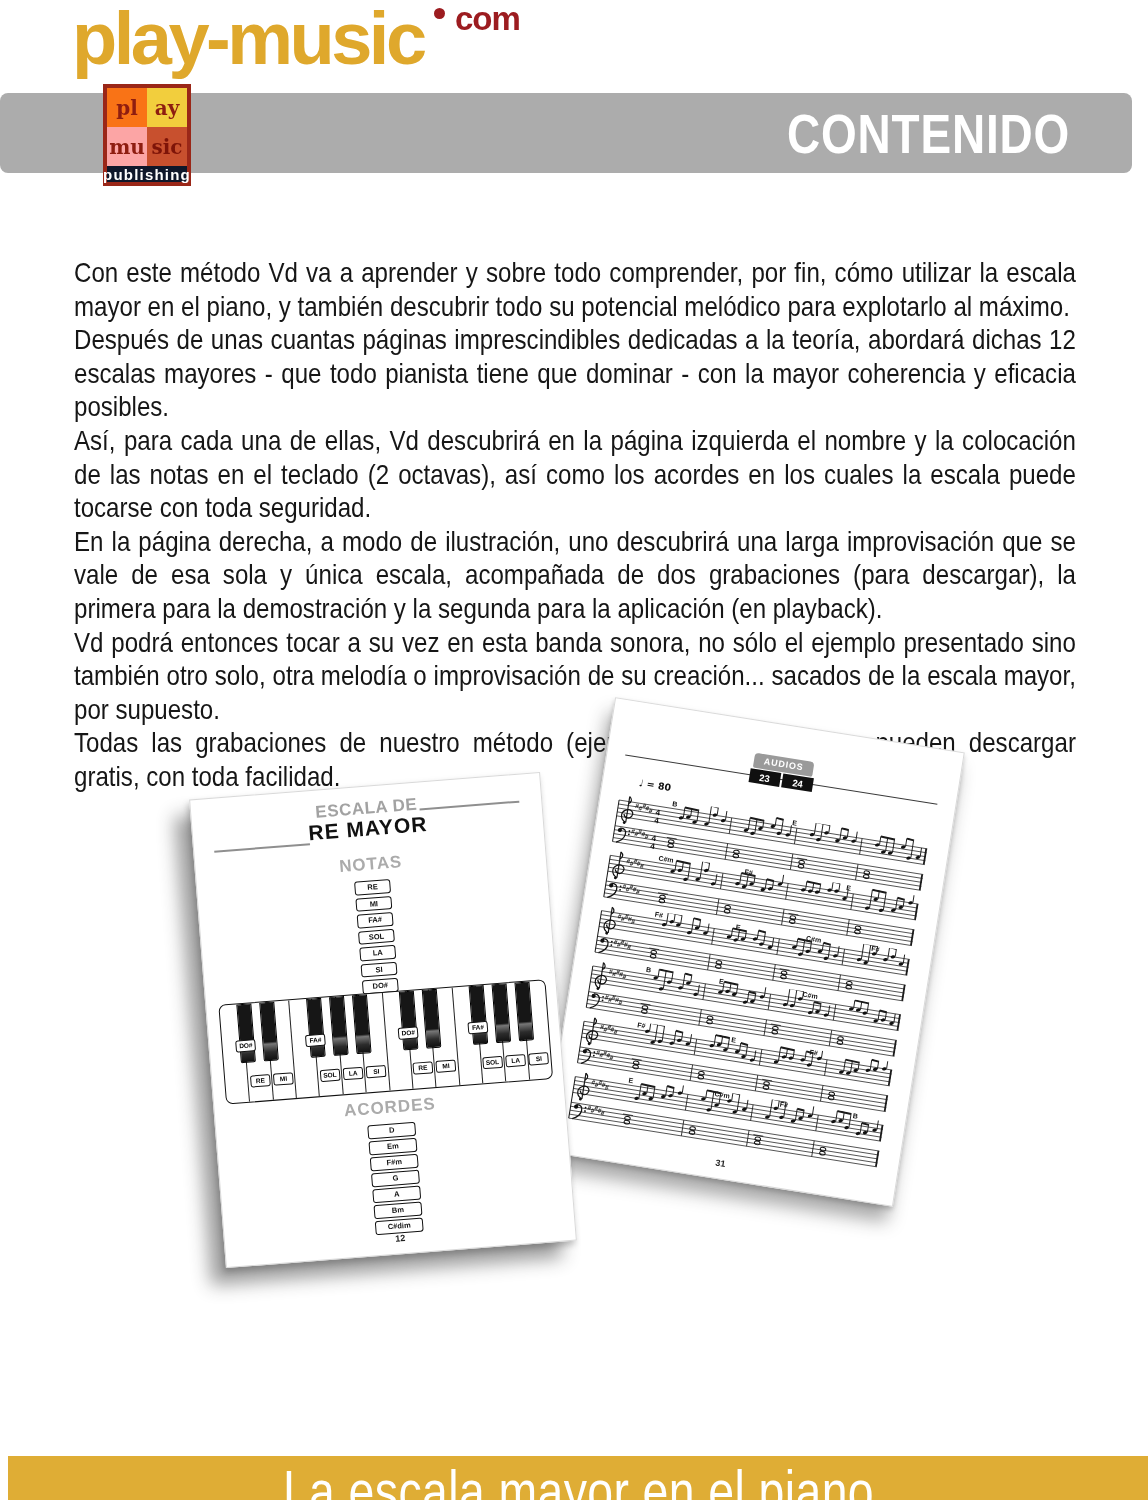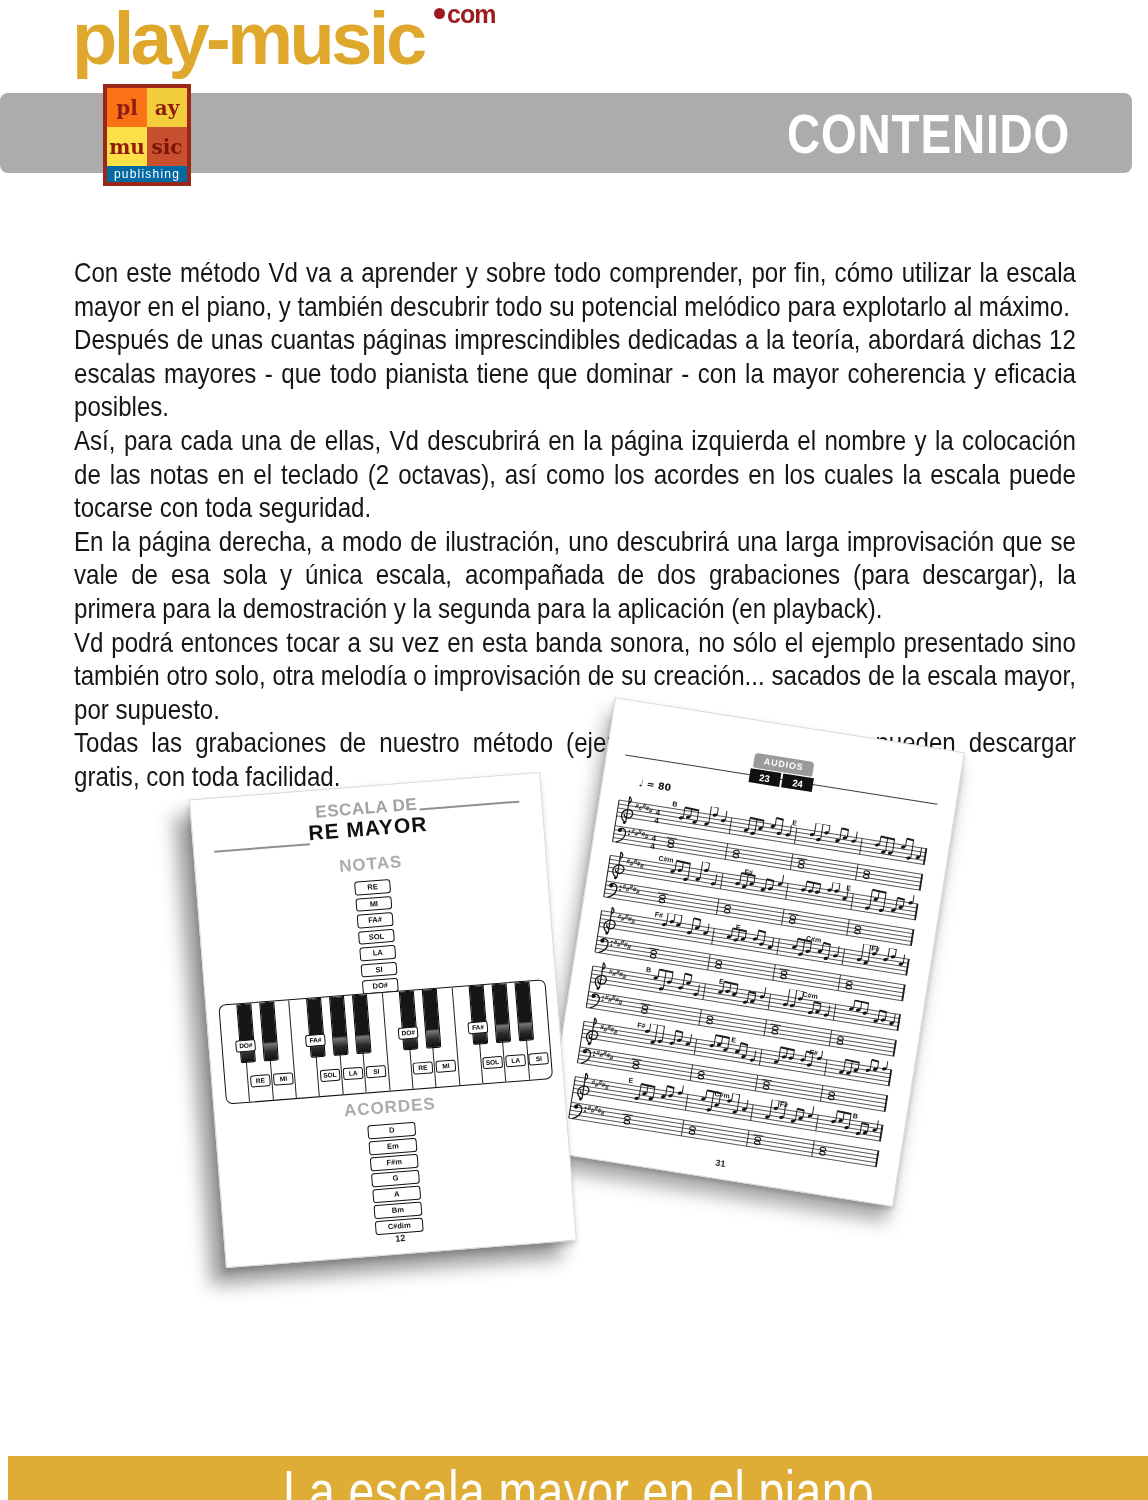--- a/index.html
+++ b/index.html
@@ -11,43 +11,43 @@
   .brand-word {
     position:absolute; left:72px; top:-4px;
     font-size:74px; font-weight:bold; letter-spacing:-3.5px;
     color:#DFA82C;
   }
   .brand-com {
     position:absolute; left:434px; top:2px; color:#9C1C20; font-weight:bold;
     display:flex; align-items:flex-start; gap:1px;
   }
   .brand-com .dot { width:11px; height:11px; border-radius:50%; background:#9C1C20; margin-top:6px; margin-right:1px; }
-  .brand-com .tld { font-size:25px; letter-spacing:-1px; line-height:1; }
+  .brand-com .tld { font-size:33px; letter-spacing:-1px; line-height:1;margin-left:8px; }
 
   .gray-band {
     position:absolute; left:0; top:93px; width:1132px; height:80px; background:#ACACAC;
     display:flex; align-items:center; justify-content:flex-end;border-radius:8px;
   }
   .contenido {
     display:inline-block; color:#ffffff; font-weight:bold; font-size:56px; letter-spacing:1px;
     transform:scaleX(0.82); transform-origin:right center; margin-right:62px;
   }
 
   .pub-logo {
     position:absolute; left:103px; top:84px; width:80px; height:94px;
     border:4px solid #9A2718; background:#9A2718; z-index:3;
   }
   .pub-grid { display:grid; grid-template-columns:1fr 1fr; grid-template-rows:39px 39px; }
   .pub-cell { display:flex; align-items:center; justify-content:center;
     font-family:"DejaVu Serif", serif; font-weight:bold; font-size:20px; color:#8E1D10; }
   .pc-tl { background:#f97316; }
   .pc-tr { background:#F2CE3D; }
-  .pc-bl { background:#fde047; }
+  .pc-bl { background:#fca5a5; }
   .pc-br { background:#C8502E; color:#7E1408; }
-  .pub-band { height:16px; background:#0369a1; color:#ffffff; font-weight:normal; font-size:12px;
+  .pub-band { height:16px; background:#0f172a; color:#ffffff; font-weight:bold; font-size:15px;
     letter-spacing:1.2px; display:flex; align-items:center; justify-content:center; }
 
   
   .intro {
     position:absolute; left:74px; top:256px; width:1165px;
     transform:scaleX(0.86); transform-origin:left top;
     font-size:28px; line-height:33.6px; color:#161616; text-align:justify;
   }
   .intro p { margin:0; }
 

